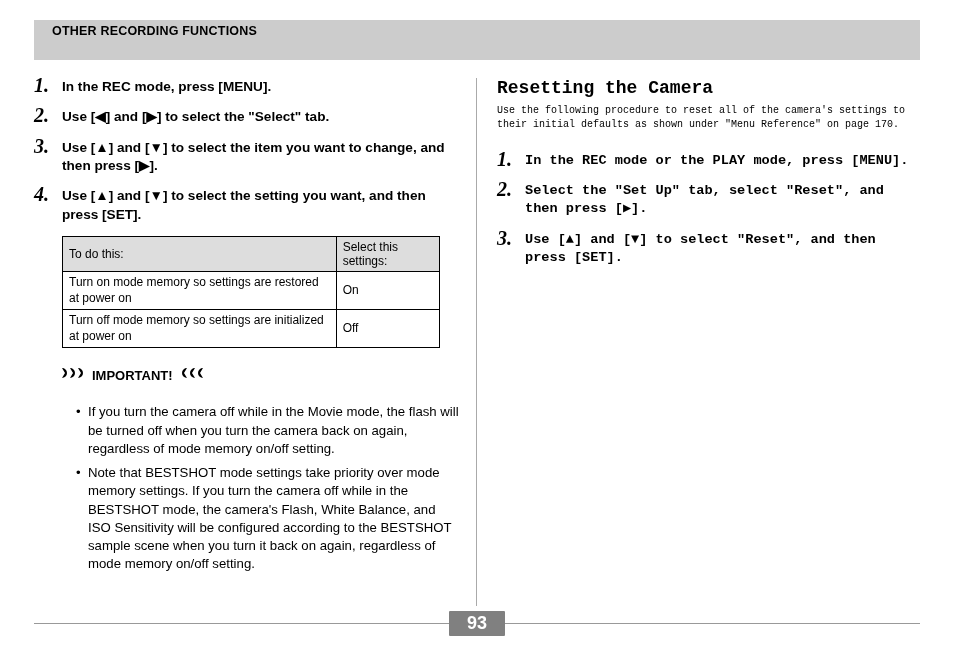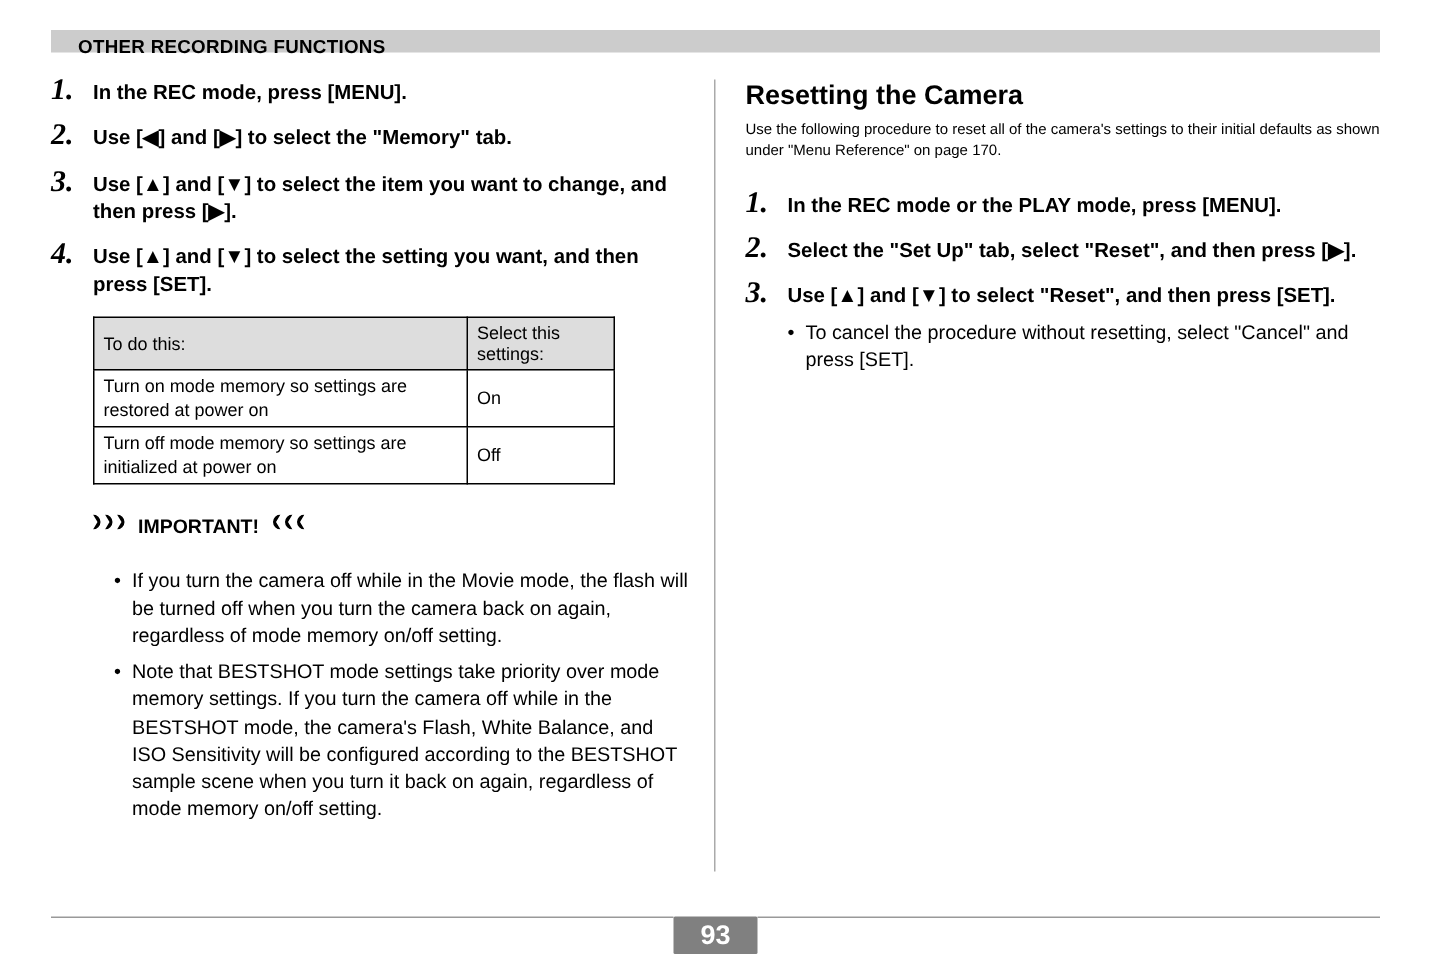--- a/index.html
+++ b/index.html
@@ -12,21 +12,21 @@
   }
   .page {
     width: 954px;
     height: 646px;
     box-sizing: border-box;
     padding: 20px 34px 0 34px;
     position: relative;
   }
   .header-bar {
     background: #cccccc;
-    height: 15px;
+    height: 40px;
     line-height: 22px;
     font-weight: bold;
     font-size: 12.5px;
     padding-left: 18px;
     letter-spacing: 0.2px;
     margin-bottom: 18px;
   }
   .columns {
     display: flex;
     height: 528px;
@@ -34,20 +34,21 @@
   .col-left {
     width: 50%;
     box-sizing: border-box;
     padding-right: 16px;
     border-right: 1px solid #aaa;
   }
   .col-right {
     width: 50%;
     box-sizing: border-box;
     padding-left: 20px;
+    font-family: Liberation Mono, monospace;
   }
   ol.steps {
     counter-reset: step;
     list-style: none;
     padding: 0;
     margin: 0 0 10px 0;
   }
   ol.steps > li {
     counter-increment: step;
     font-weight: bold;
@@ -64,21 +65,21 @@
     top: -6px;
     font-style: italic;
     font-family: "Times New Roman", Times, serif;
     font-size: 20px;
     font-weight: bold;
   }
   table.settings {
     border-collapse: collapse;
     margin: 2px 0 20px 28px;
     font-size: 12px;
-    width: 348px;
+    width: 378px;
   }
   table.settings th {
     background: #dddddd;
     font-weight: normal;
     text-align: left;
     border: 1px solid #000;
     padding: 3px 6px;
   }
   table.settings td {
     border: 1px solid #000;
@@ -123,20 +124,21 @@
     font-size: 10px;
     line-height: 1.38;
     margin: 0 0 20px 0;
   }
   .footer {
     position: absolute;
     left: 34px;
     right: 34px;
     bottom: 10px;
     display: flex;
+    align-items: center;
     margin-top: 31px;
   }
   .footer .line {
     flex: 1;
     height: 1px;
     background: #999;
   }
   .footer .badge {
     background: #808080;
     color: #fff;
@@ -158,21 +160,21 @@
 <body>
 
 <div class="page">
   <div class="header-bar">OTHER RECORDING FUNCTIONS</div>
 
   <div class="columns">
 
     <div class="col-left">
       <ol class="steps">
         <li>In the REC mode, press [MENU].</li>
-        <li>Use [◀] and [▶] to select the "Memory" tab.</li>
+        <li>Use [◀] and [▶] to select the "Select" tab.</li>
         <li>Use [▲] and [▼] to select the item you want to change, and then press [▶].</li>
         <li>Use [▲] and [▼] to select the setting you want, and then press [SET].</li>
       </ol>
 
       <table class="settings">
         <thead>
           <tr>
             <th>To do this:</th>
             <th>Select this settings:</th>
           </tr>
@@ -215,23 +217,20 @@
 
     <div class="col-right">
       <div class="heading">Resetting the Camera</div>
       <div class="intro">Use the following procedure to reset all of the camera's settings to their initial defaults as shown under "Menu Reference" on page 170.</div>
 
       <ol class="steps">
         <li>In the REC mode or the PLAY mode, press [MENU].</li>
         <li>Select the "Set Up" tab, select "Reset", and then press [▶].</li>
         <li>
           <span>Use [▲] and [▼] to select "Reset", and then press [SET].</span>
-          <ul class="notes" style="margin:6px 0 0 0;font-weight:normal;">
-            <li>To cancel the procedure without resetting, select "Cancel" and press [SET].</li>
-          </ul>
         </li>
       </ol>
     </div>
 
   </div>
 
   <div class="footer">
     <div class="line"></div>
     <div class="badge">93</div>
     <div class="line"></div>

